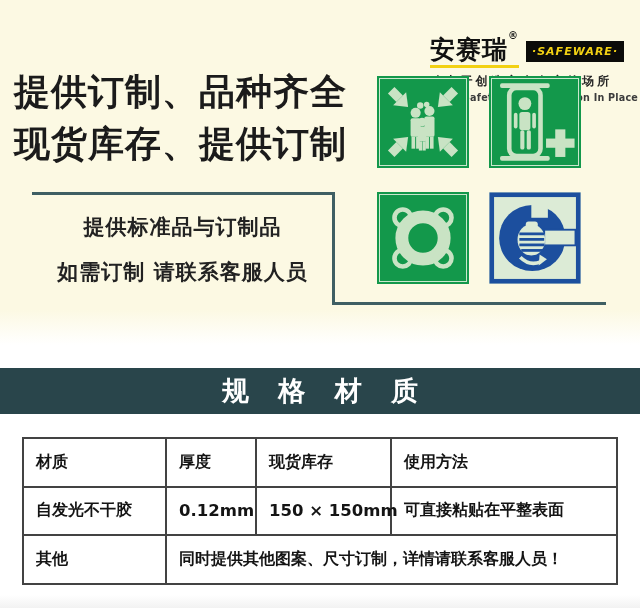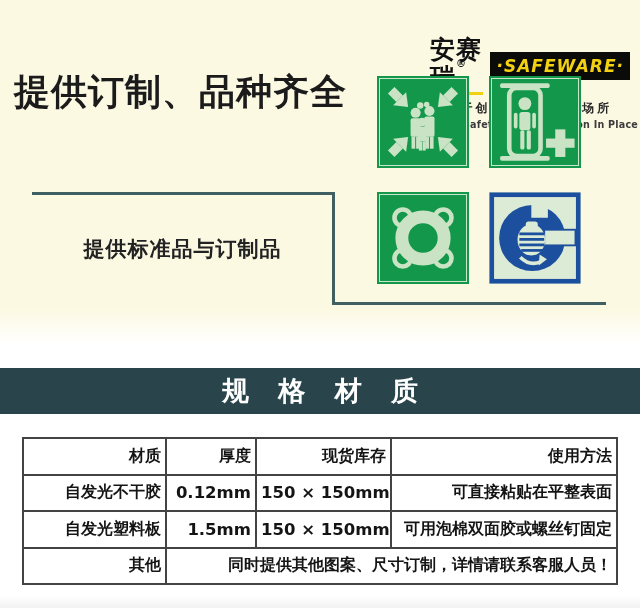--- a/index.html
+++ b/index.html
@@ -8,21 +8,21 @@
     position:relative; width:640px; height:608px; overflow:hidden;
     background:linear-gradient(180deg,#FCF9E3 0px,#FCF9E3 310px,#FFFFFF 345px,#FFFFFF 595px,#F2F2F2 608px);
   }
 
   
   .logo-block { position:absolute; top:8px; left:430px; width:200px; }
   .logo-row { display:flex; align-items:center; gap:7px;margin-top:28px; }
   .brand-name { font-size:25px; font-weight:800; color:#111;
     border-bottom:3px solid #F2D113; padding-bottom:1px; letter-spacing:1px; line-height:1.1; }
   .reg { font-size:10px; vertical-align:top; position:relative; top:-6px; font-weight:700; color:#111;}
-  .badge { background:#0B0B09; color:#F2D113; font-size:17px; font-weight:800;
+  .badge { background:#0B0B09; color:#F2D113; font-size:11px; font-weight:800;
     font-style:italic; padding:4px 6px; letter-spacing:1px; white-space:nowrap; }
   .slogan-cn { margin-top:5px; font-size:12px; font-weight:800; color:#262626; letter-spacing:3.2px; white-space:nowrap;}
   .slogan-en { margin-top:2px; font-size:9.6px; font-weight:700; color:#3c3c3c; letter-spacing:0.2px; white-space:nowrap;}
 
   
   .headline { position:absolute; left:14px; top:66px; font-size:36px; font-weight:800;
     color:#1b1b1b; line-height:1.45; letter-spacing:1px; }
 
   
   .frame-top   { position:absolute; left:32px;  top:192px; width:303px; height:3px; background:#3F5F63; }
@@ -41,49 +41,51 @@
   #t3 { left:377px; top:192px; } #t4 { left:489px; top:192px; }
 
   
   .banner { position:absolute; left:0; top:368px; width:640px; height:46px; background:#29454B;
     display:flex; align-items:center; justify-content:center; }
   .banner span { color:#fff; font-size:27px; font-weight:800; letter-spacing:10px; padding-left:10px; }
 
   
   table.spec { position:absolute; left:22px; top:437px; width:594px; height:148px;
     border-collapse:collapse; table-layout:fixed; background:#fff; }
-  table.spec td { border:2px solid #434343; text-align:right; vertical-align:middle;
-    font-size:16px; color:#141414; font-weight:700; padding:0 4px; white-space:nowrap; }
+  table.spec td { border:2px solid #434343; text-align:left; vertical-align:middle;
+    font-size:16px; color:#141414; font-weight:700; padding:0 12px; white-space:nowrap; }
   table.spec td.num { font-weight:700; font-size:16.5px; }
   col.c1{width:143px;} col.c2{width:90px;} col.c3{width:135px;} col.c4{width:226px;}
 </style>
 </head>
 <body>
 
 <div class="page">
 
   <div class="logo-block">
     <div class="logo-row">
       <div class="brand-name"><span>安赛瑞</span><span class="reg">®</span></div>
       <div class="badge">·SAFEWARE·</div>
     </div>
     <div class="slogan-cn">致力于创造安全有序的场所</div>
     <div class="slogan-en">Make Safety &amp; Identification In Place</div>
   </div>
 
   <div class="headline">
     <div>提供订制、品种齐全</div>
+    <div>现货库存、提供订制</div>
   </div>
 
   <div class="frame-top"></div>
   <div class="frame-right"></div>
   <div class="frame-ext"></div>
 
   <div class="note">
     <div>提供标准品与订制品</div>
+    <div>如需订制 请联系客服人员</div>
   </div>
 
   <div class="tile" id="t1">
     <svg viewBox="0 0 100 100">
       <g fill="#C9E3C4">
         <defs>
             <g id="as-arrow">
               <rect x="-5" y="2" width="10" height="13"></rect>
               <polygon points="-10,15 10,15 0,28"></polygon>
             </g>
@@ -180,25 +182,19 @@
       <td>现货库存</td>
       <td>使用方法</td>
     </tr>
     <tr>
       <td>自发光不干胶</td>
       <td class="num">0.12mm</td>
       <td class="num">150 × 150mm</td>
       <td>可直接粘贴在平整表面</td>
     </tr>
     <tr>
-      <td>自发光塑料板</td>
-      <td class="num">1.5mm</td>
-      <td class="num">150 × 150mm</td>
-      <td>可用泡棉双面胶或螺丝钉固定</td>
-    </tr>
-    <tr>
       <td>其他</td>
       <td colspan="3">同时提供其他图案、尺寸订制，详情请联系客服人员！</td>
     </tr>
   </tbody>
     </table>
 
 </div>
 
 </body></html>

